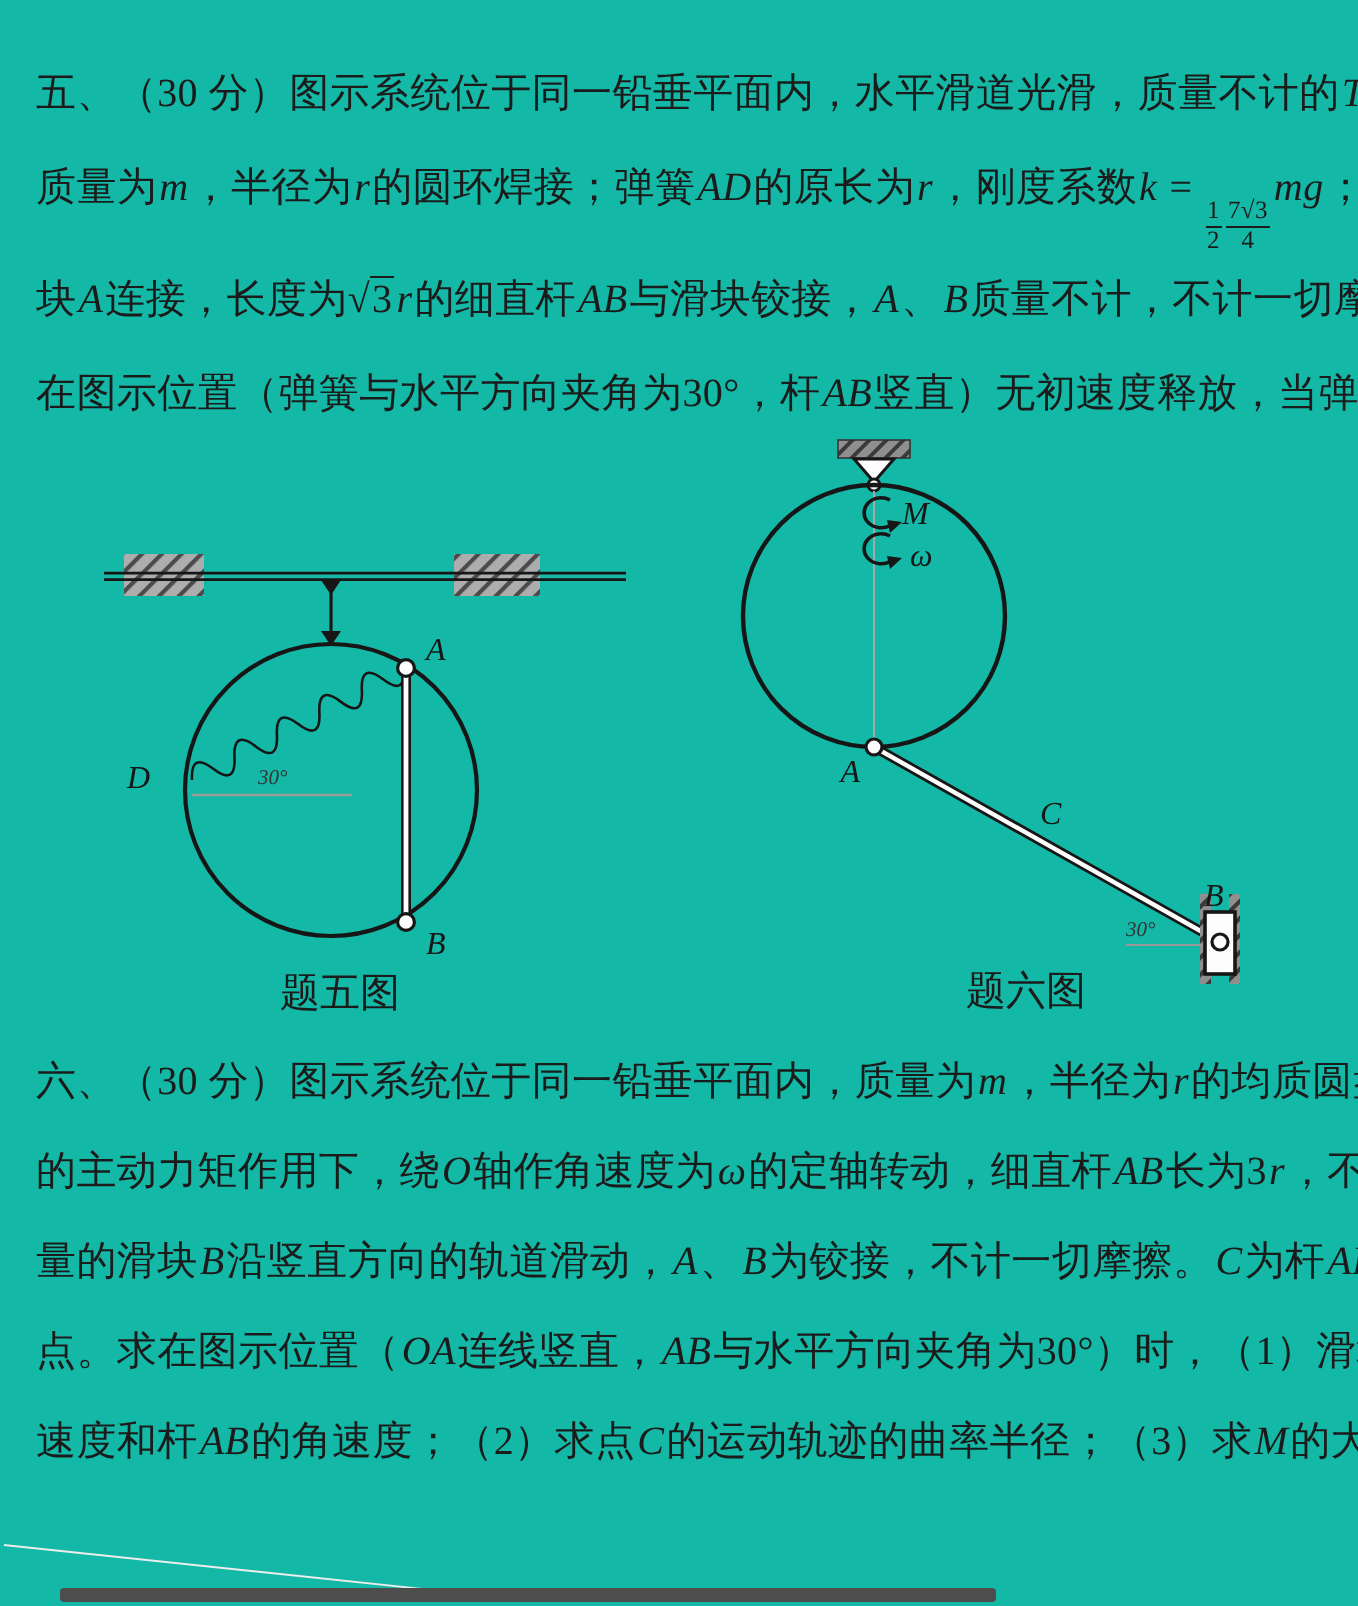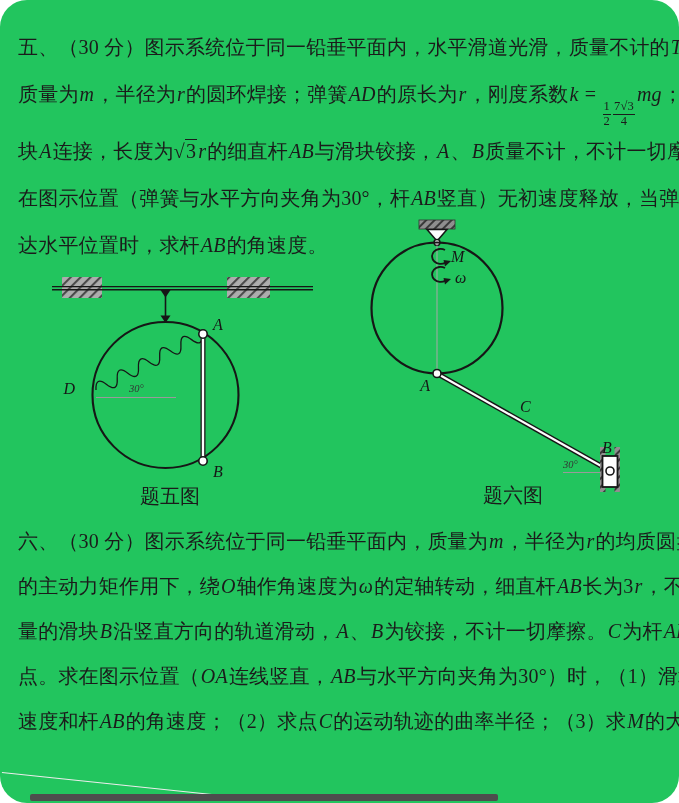--- a/index.html
+++ b/index.html
@@ -1,23 +1,22 @@
 <!DOCTYPE html>
 <html><head>
 <meta charset="utf-8">
 <style>
   html,body{margin:0;padding:0;}
   .page{
     position:relative;
     width:679px;height:803px;
-    background:#22c55e;
+    background:#14b8a6;
     overflow:hidden;
     font-family:"Liberation Serif","DejaVu Serif",serif;
     color:#1b1b1b;
-    border-radius:27px;
   }
   .para{position:absolute;left:18px;width:643px;}
   #p5{top:24px;}
   #p5 .line{line-height:47px;}
   #p6{top:519px;}
   #p6 .line{line-height:45px;}
   .line{
     font-size:20px;
     text-align:justify;
     text-align-last:justify;
@@ -68,21 +67,20 @@
     <div class="line">五、（30 分）图示系统位于同一铅垂平面内，水平滑道光滑，质量不计的<i class="var">T</i>型杆与</div>
     <div class="line">质量为<i class="var">m</i>，半径为<i class="var">r</i>的圆环焊接；弹簧<i class="var">AD</i>的原长为<i class="var">r</i>，刚度系数<i class="var">k</i> = <span class="frac">
           <span class="num">1</span>
           <span class="den">2</span>
         </span><span class="frac">
           <span class="num">7√3</span>
           <span class="den">4</span>
         </span><i class="var">mg</i>；与滑</div>
     <div class="line">块<i class="var">A</i>连接，长度为<span class="sqrt">√<span class="rad">3</span></span><i class="var">r</i>的细直杆<i class="var">AB</i>与滑块铰接，<i class="var">A</i>、<i class="var">B</i>质量不计，不计一切摩擦。</div>
     <div class="line">在图示位置（弹簧与水平方向夹角为30°，杆<i class="var">AB</i>竖直）无初速度释放，当弹簧到</div>
-    <div class="line short">达水平位置时，求杆<i class="var">AB</i>的角速度。</div>
   </div>
 
   <svg id="fig5" width="300" height="245" viewBox="28 270 300 245">
     <defs>
       <pattern id="h5" width="7" height="7" patternUnits="userSpaceOnUse" patternTransform="rotate(45)">
         <rect width="7" height="7" fill="#adadad"></rect>
         <line x1="1" y1="0" x2="1" y2="7" stroke="#4b4b4b" stroke-width="2.2"></line>
       </pattern>
     </defs>
 

